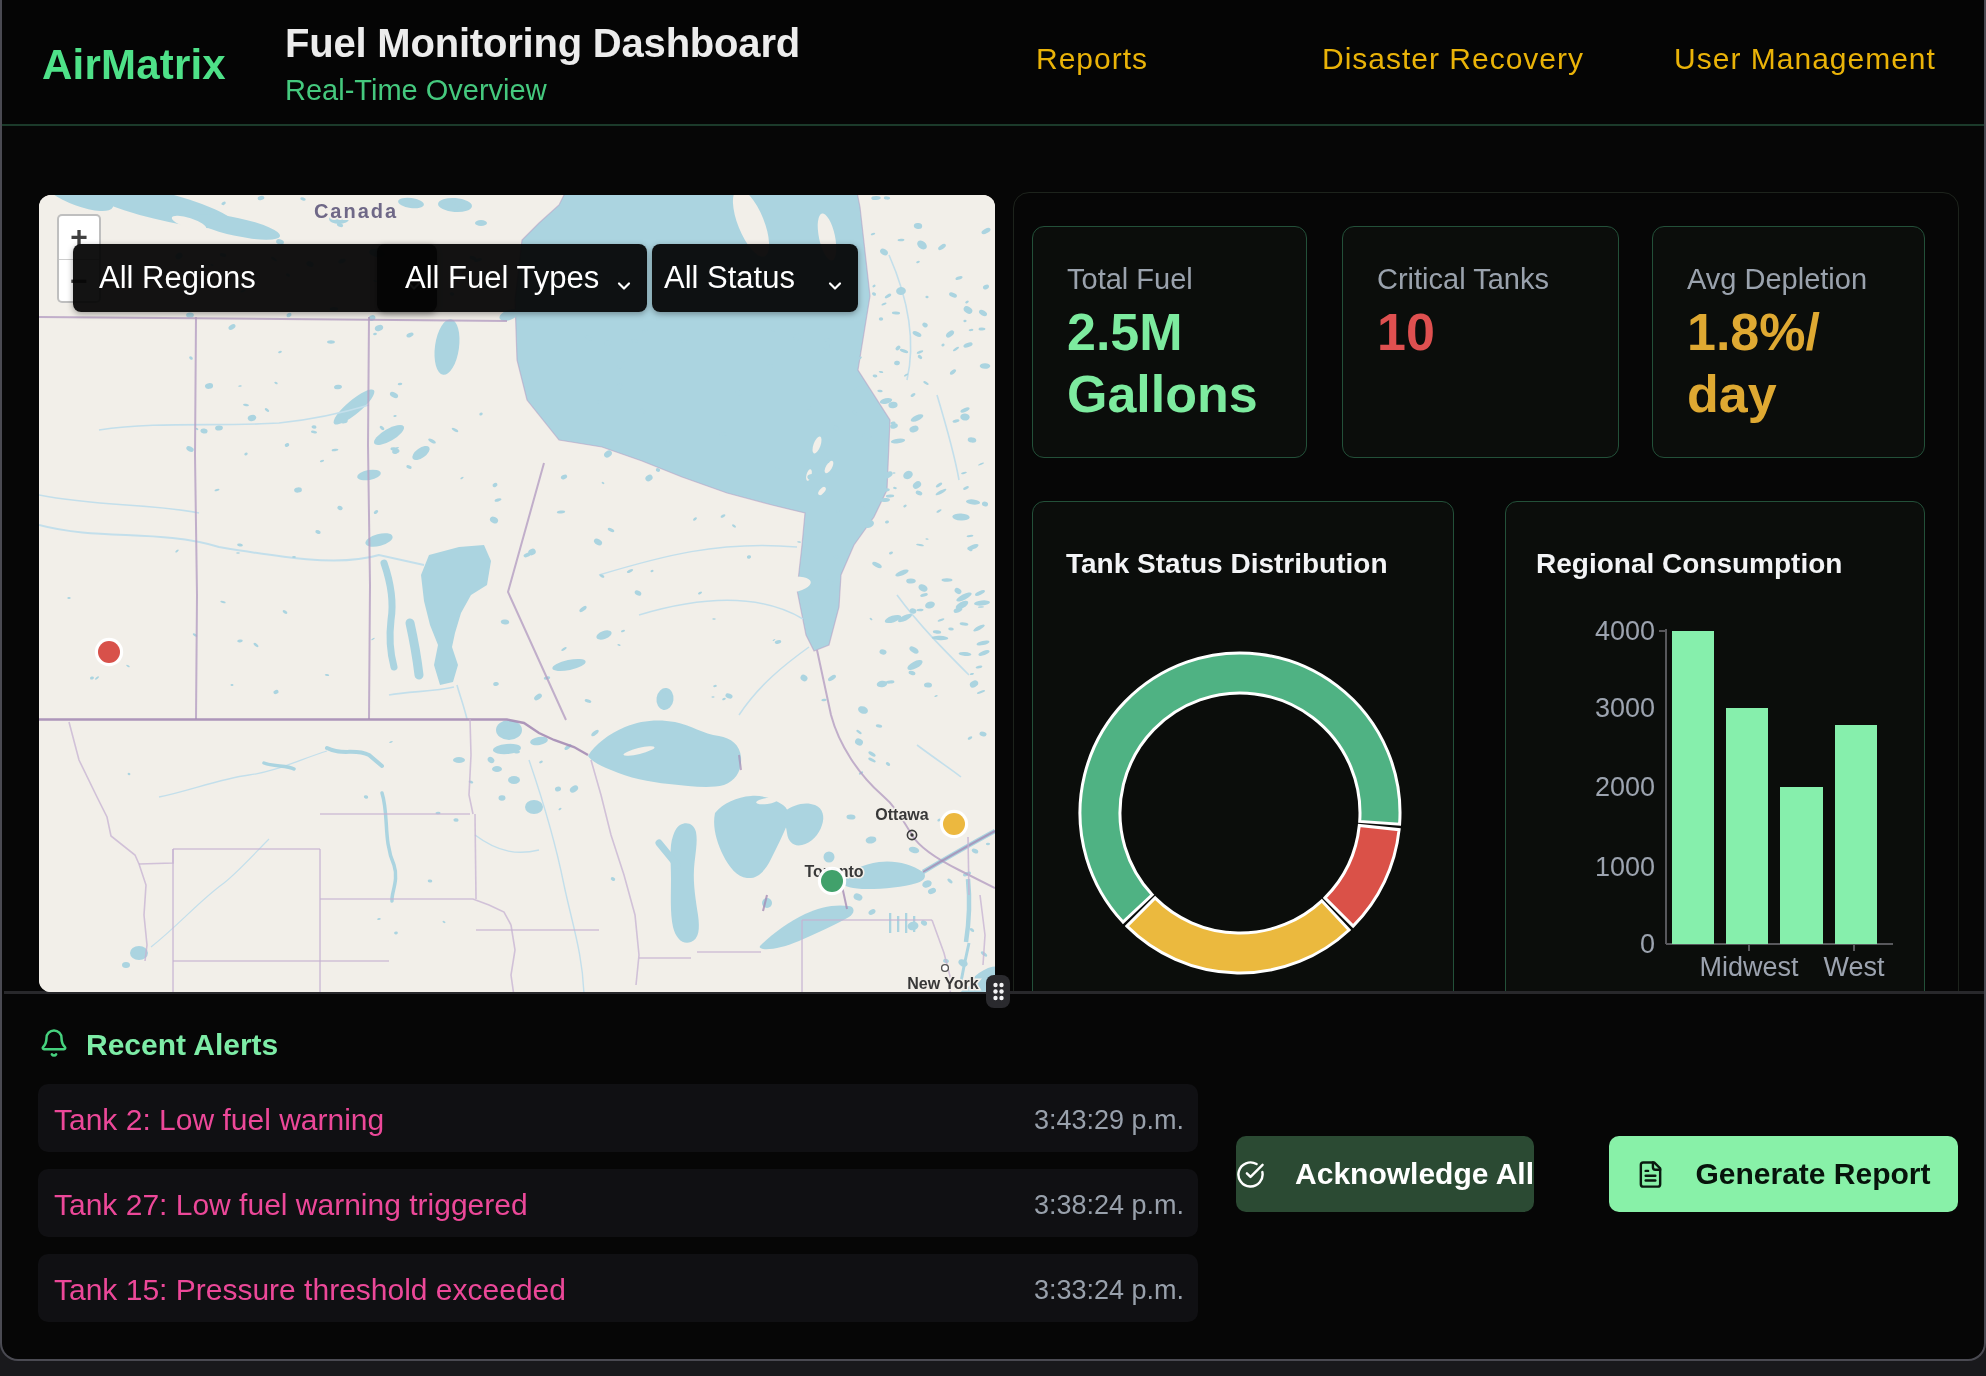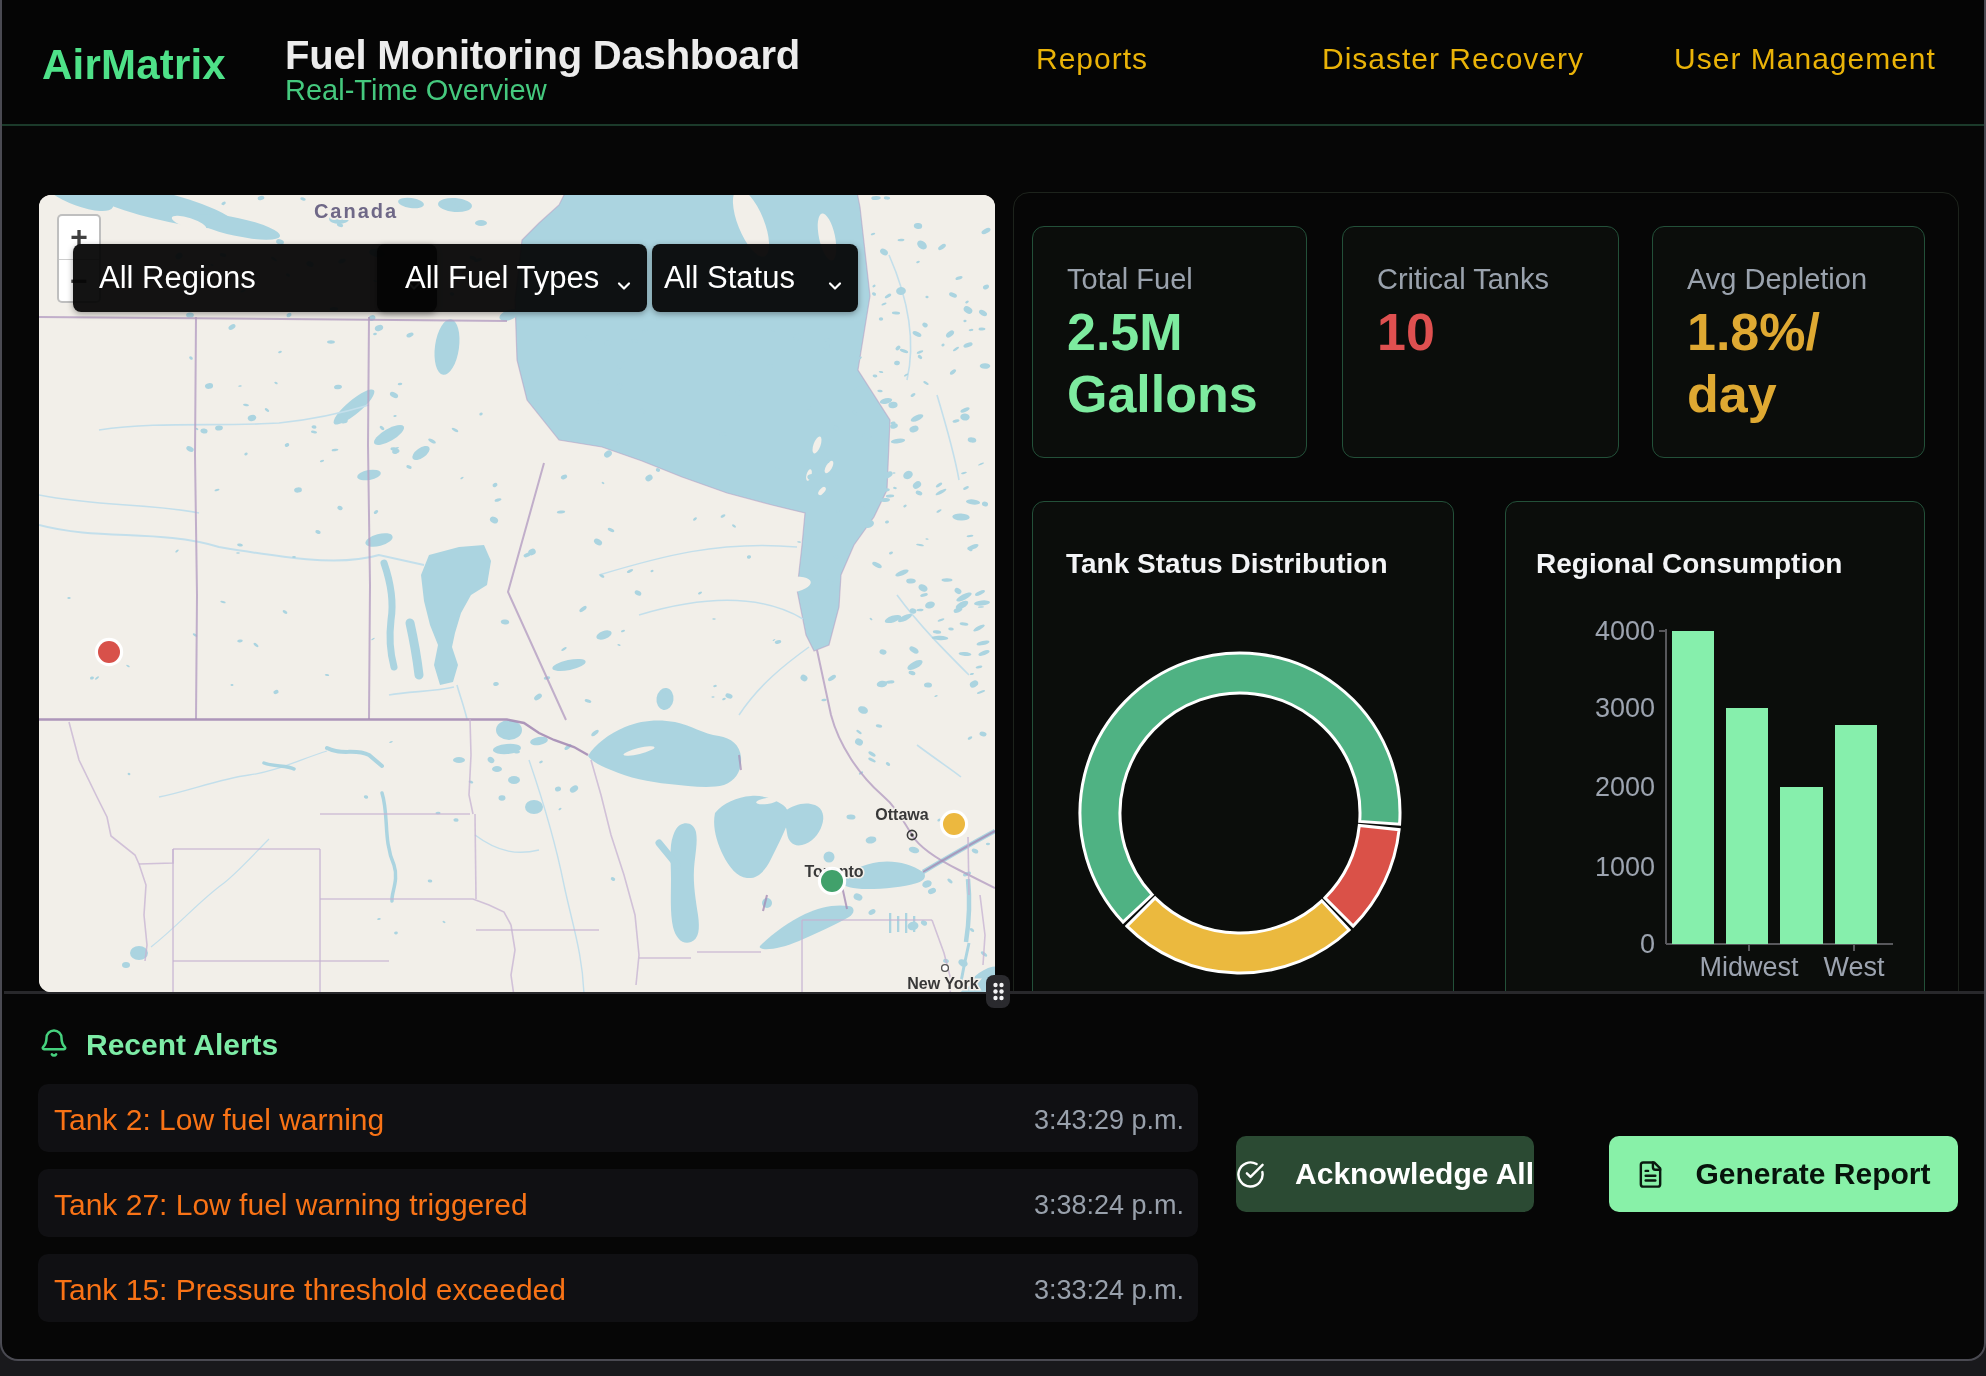--- a/index.html
+++ b/index.html
@@ -3,21 +3,21 @@
 * { margin:0; padding:0; box-sizing:border-box; }
 html,body { width:1986px; height:1376px; overflow:hidden; background:#19191c;
   font-family:"Liberation Sans",sans-serif; }
 #win { position:absolute; left:0; top:0; width:1986px; height:1361px;
   background:#060606; border:2px solid #4a4a52; border-top:none;
   border-radius:0 0 18px 18px; overflow:hidden; }
 
 #hdr { position:absolute; left:0; top:0; width:100%; height:126px; background:#050505;
   border-bottom:2px solid #1b3a2a; }
 #logo { position:absolute; left:40px; top:41px; font-size:42px; font-weight:700; color:#4ee188; letter-spacing:0.2px; }
-#title { position:absolute; left:283px; top:21px; font-size:40px; font-weight:700; color:#ececec; letter-spacing:-0.2px;margin-top:12px; }
+#title { position:absolute; left:283px; top:21px; font-size:40px; font-weight:700; color:#ececec; letter-spacing:-0.2px; }
 #subtitle { position:absolute; left:283px; top:74px; font-size:29px; font-weight:500; color:#45c97e; }
 .nav { position:absolute; top:42px; font-size:30px; color:#eab308; letter-spacing:1px; transform:translateX(-50%); white-space:nowrap; }
 
 #panel { position:absolute; left:1011px; top:192px; width:946px; height:1135px;
   border:1px solid #1d231c; border-radius:16px; }
 .scard { position:absolute; top:226px; height:232px; background:#0b0d0b;
   border:1.5px solid #235039; border-radius:12px; }
 .slabel { position:absolute; left:34px; top:36px; font-size:29px; font-weight:500; color:#9aa2ad; }
 .sval { position:absolute; left:34px; top:74px; font-size:52px; font-weight:700; line-height:62px; }
 .ccard { position:absolute; top:501px; height:560px; background:#0b0d0b;
@@ -35,21 +35,21 @@
   font-weight:700; text-align:center; line-height:42px; }
 #zoomctl .sep { position:absolute; left:0; top:43px; width:40px; height:1px; background:#ccc; }
 .dd { position:absolute; top:49px; height:68px; background:rgba(4,4,4,0.94); border-radius:8px; box-shadow:0 2px 6px rgba(0,0,0,0.35);
   color:#fff; font-size:31px; font-weight:500; display:flex; align-items:center; }
 .dd .chev { position:absolute; right:13px; top:24px; }
 #handle { position:absolute; left:984px; top:975px; width:24px; height:33px; background:#2a2a2e;
   border-radius:8px; }
 
 #ralerts { position:absolute; left:84px; top:1028px; font-size:30px; font-weight:700; color:#7deca6; }
 .arow { position:absolute; left:36px; width:1160px; height:68px; background:#101013; border-radius:10px; }
-.atext { position:absolute; left:16px; top:19px; font-size:30px; color:#f97316; }
+.atext { position:absolute; left:16px; top:19px; font-size:30px; color:#ec4899; }
 .atime { position:absolute; right:14px; top:21px; font-size:27px; color:#98a0ab; }
 .btn { position:absolute; top:1136px; height:76px; border-radius:10px; display:flex;
   align-items:center; justify-content:center; gap:30px; font-size:30px; font-weight:700; }
 </style></head>
 <body>
 <div id="win">
   <div id="clip">
     <div id="panel"></div>
     <div class="scard" style="left:1030px;width:275px">
       <div class="slabel">Total Fuel</div>

